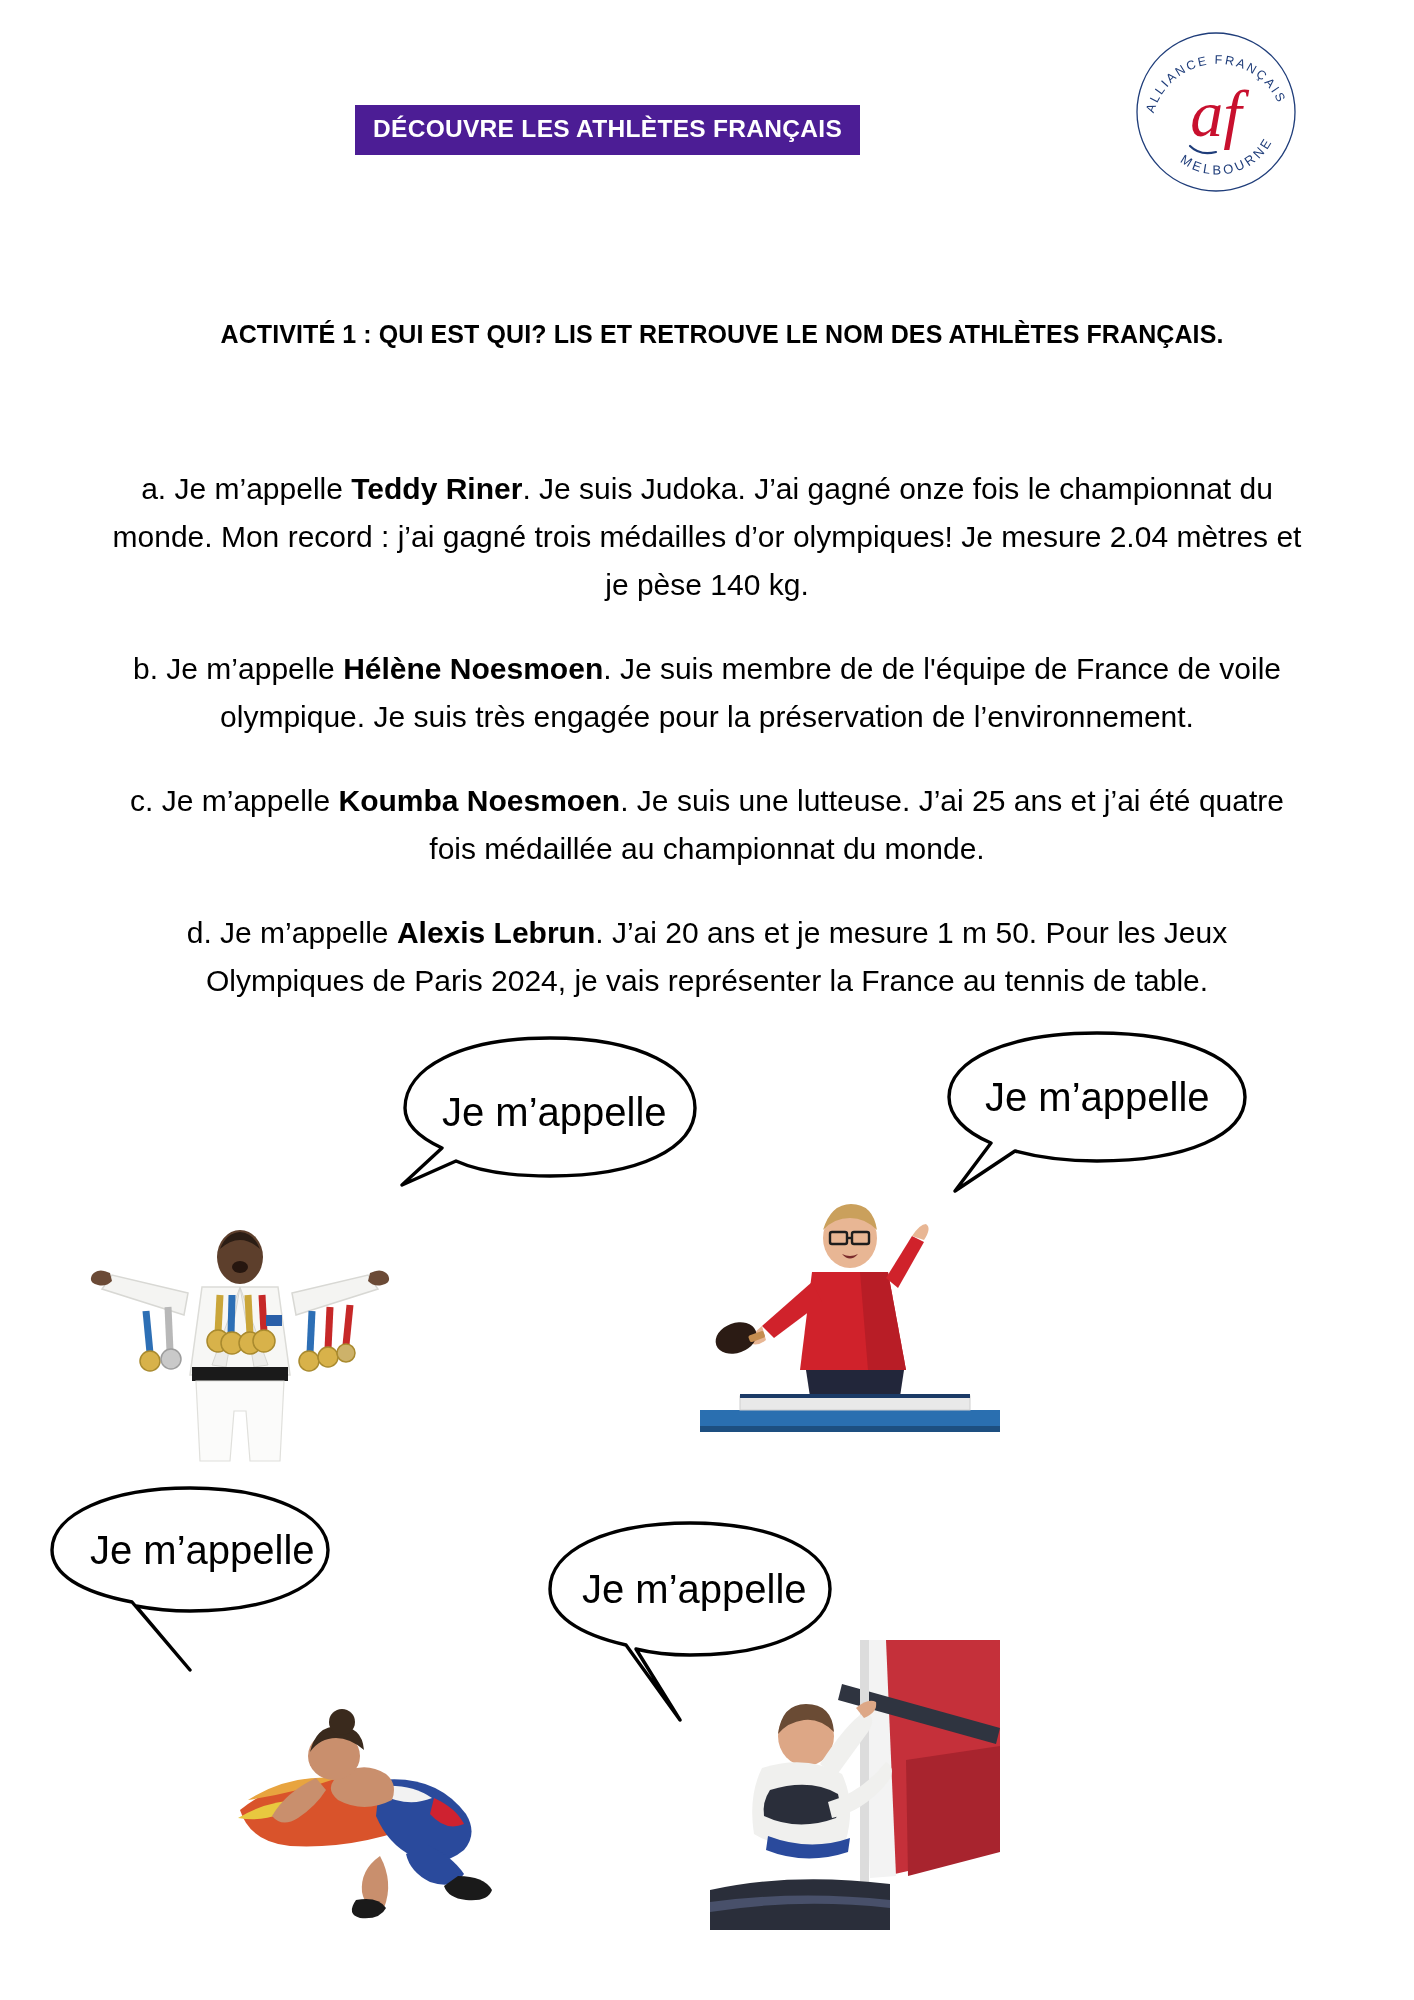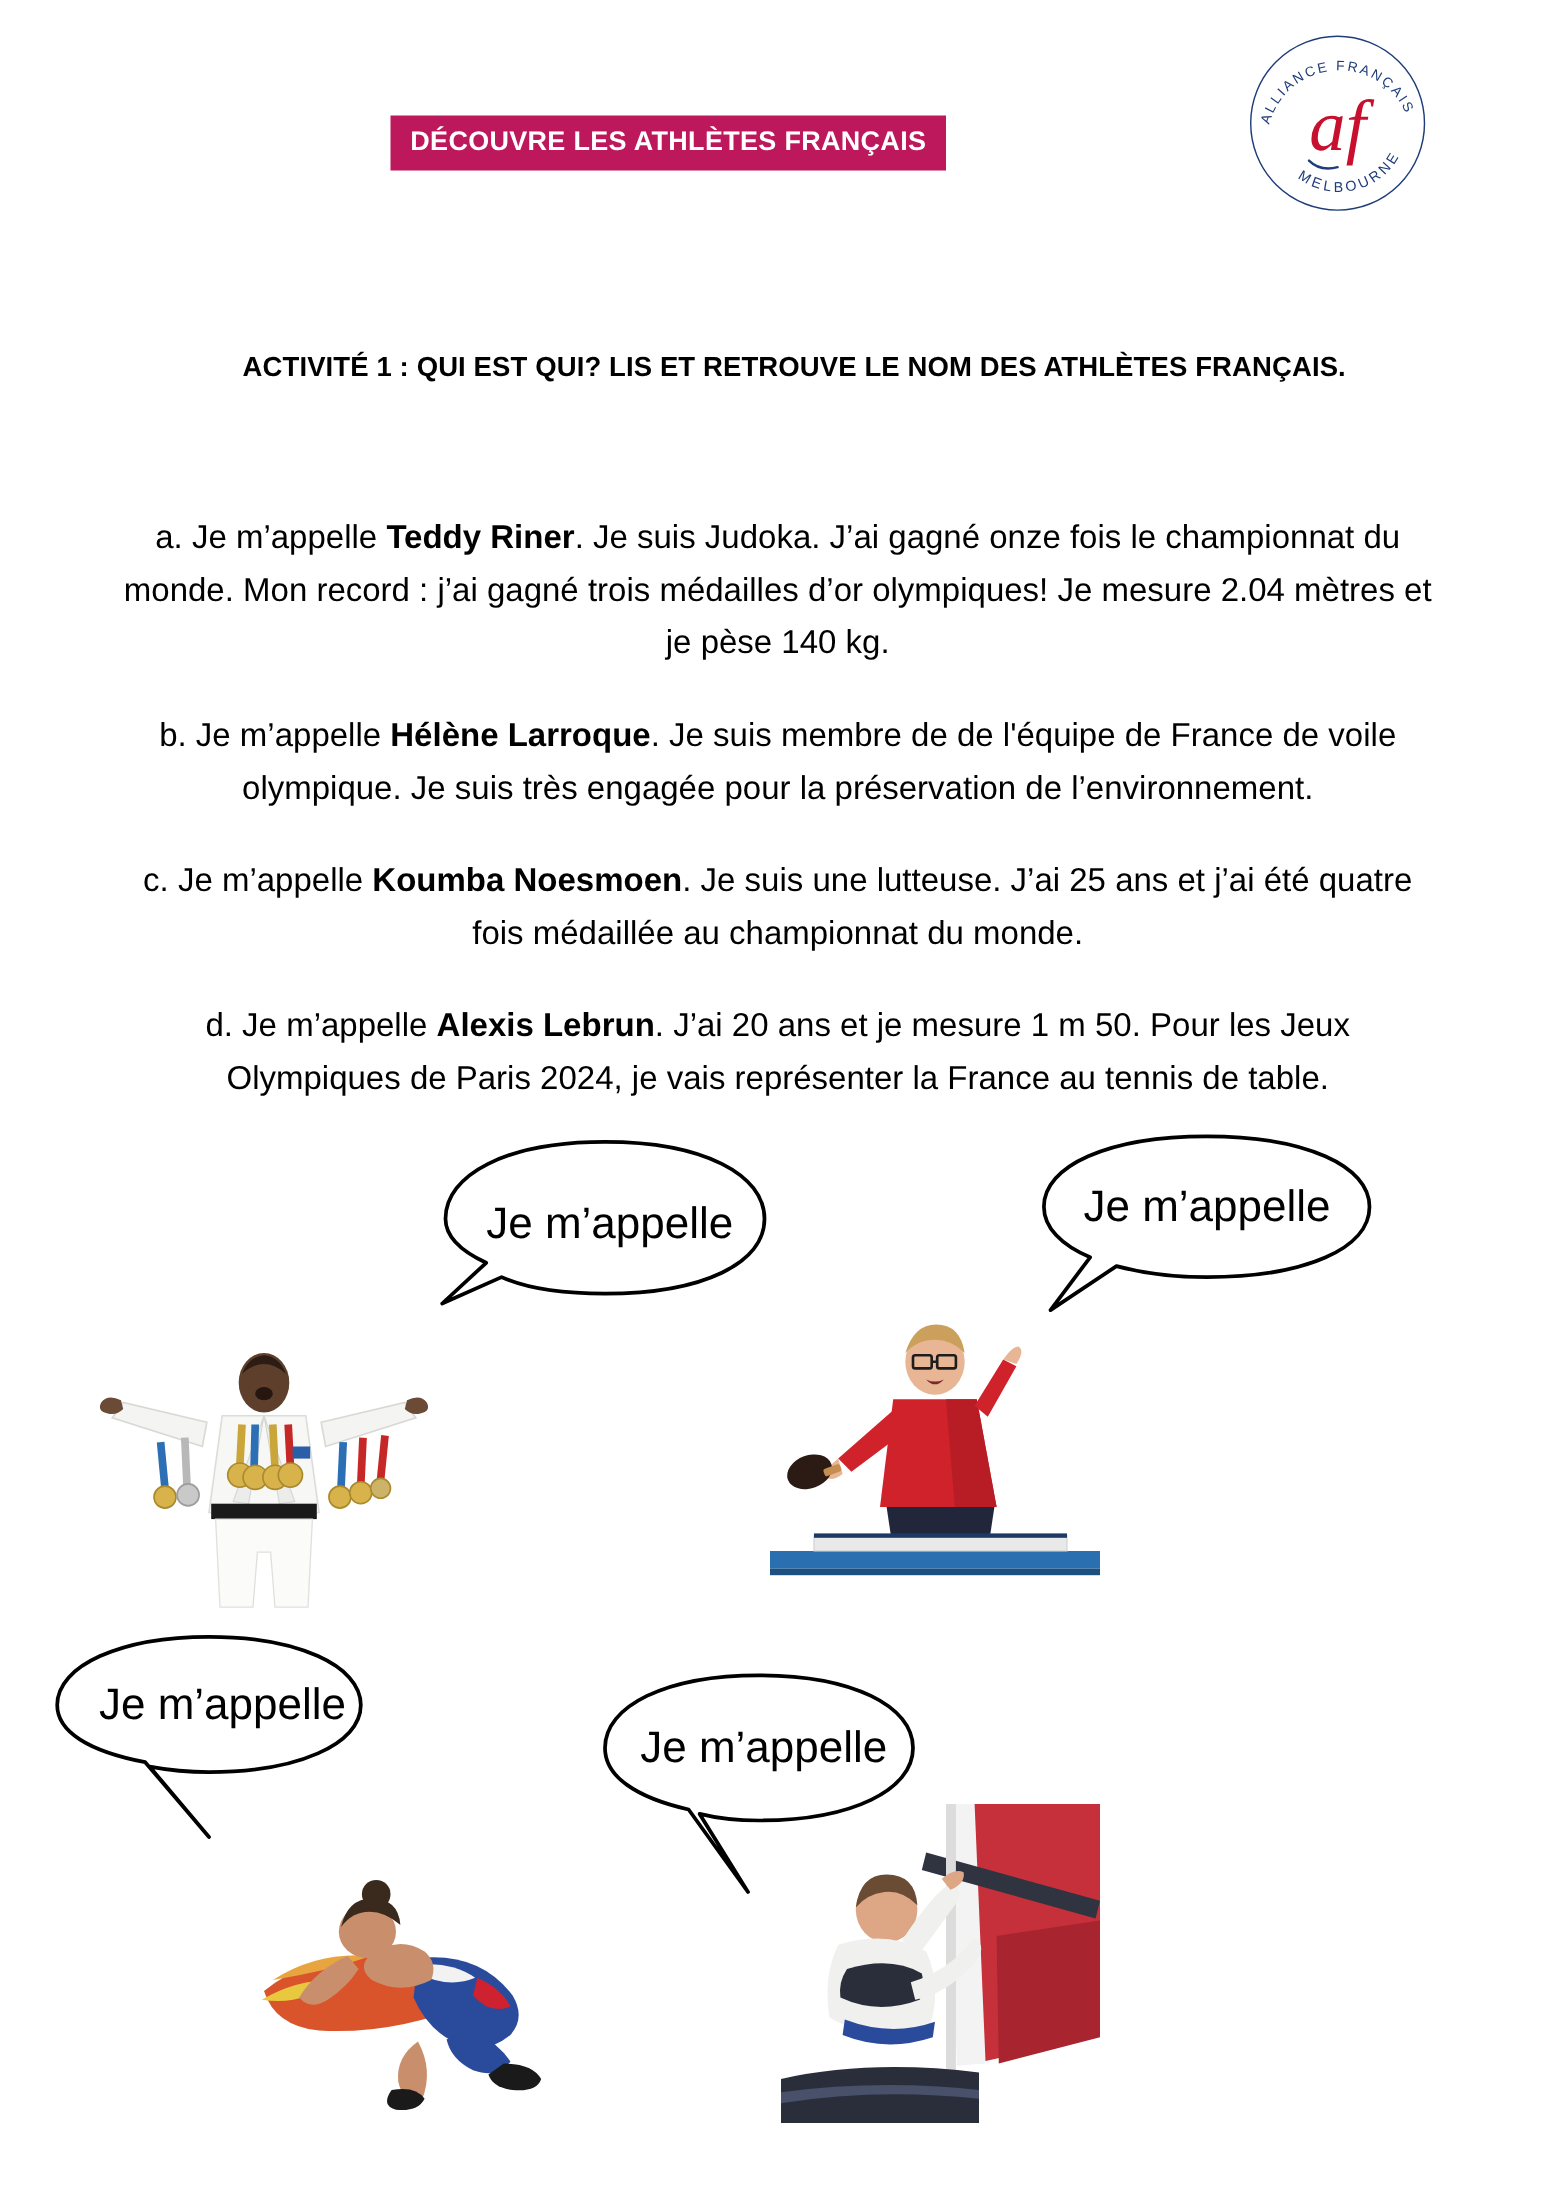--- a/index.html
+++ b/index.html
@@ -18,21 +18,21 @@
 
   
   .page-header {
     position: relative;
     height: 230px;
   }
   .title-banner {
     position: absolute;
     left: 355px;
     top: 105px;
-    background: #be185d;
+    background: #4c1d95;
     color: #ffffff;
     font-weight: bold;
     font-size: 24.5px;
     letter-spacing: 0.3px;
     padding: 10px 18px 12px 18px;
     white-space: nowrap;
   }
 
   
   .logo {
@@ -149,21 +149,21 @@
 
 <div class="activity-heading">ACTIVITÉ 1 : QUI EST QUI? LIS ET RETROUVE LE NOM DES ATHLÈTES FRANÇAIS.</div>
 
 <div class="para-block">
 
   <p class="para">
     <span>a. Je m’appelle </span><b>Teddy Riner</b><span>. Je suis Judoka. J’ai gagné onze fois le championnat du monde. Mon record : j’ai gagné trois médailles d’or olympiques! Je mesure 2.04 mètres et je pèse 140 kg.</span>
   </p>
 
   <p class="para">
-    <span>b. Je m’appelle </span><b>Hélène Larroque</b><span>. Je suis membre de de l'équipe de France de voile olympique. Je suis très engagée pour la préservation de l’environnement.</span>
+    <span>b. Je m’appelle </span><b>Hélène Noesmoen</b><span>. Je suis membre de de l'équipe de France de voile olympique. Je suis très engagée pour la préservation de l’environnement.</span>
   </p>
 
   <p class="para">
     <span>c. Je m’appelle </span><b>Koumba Noesmoen</b><span>. Je suis une lutteuse. J’ai 25 ans et j’ai été quatre fois médaillée au championnat du monde.</span>
   </p>
 
   <p class="para">
     <span>d. Je m’appelle </span><b>Alexis Lebrun</b><span>. J’ai 20 ans et je mesure 1 m 50. Pour les Jeux Olympiques de Paris 2024, je vais représenter la France au tennis de table.</span>
   </p>
 

